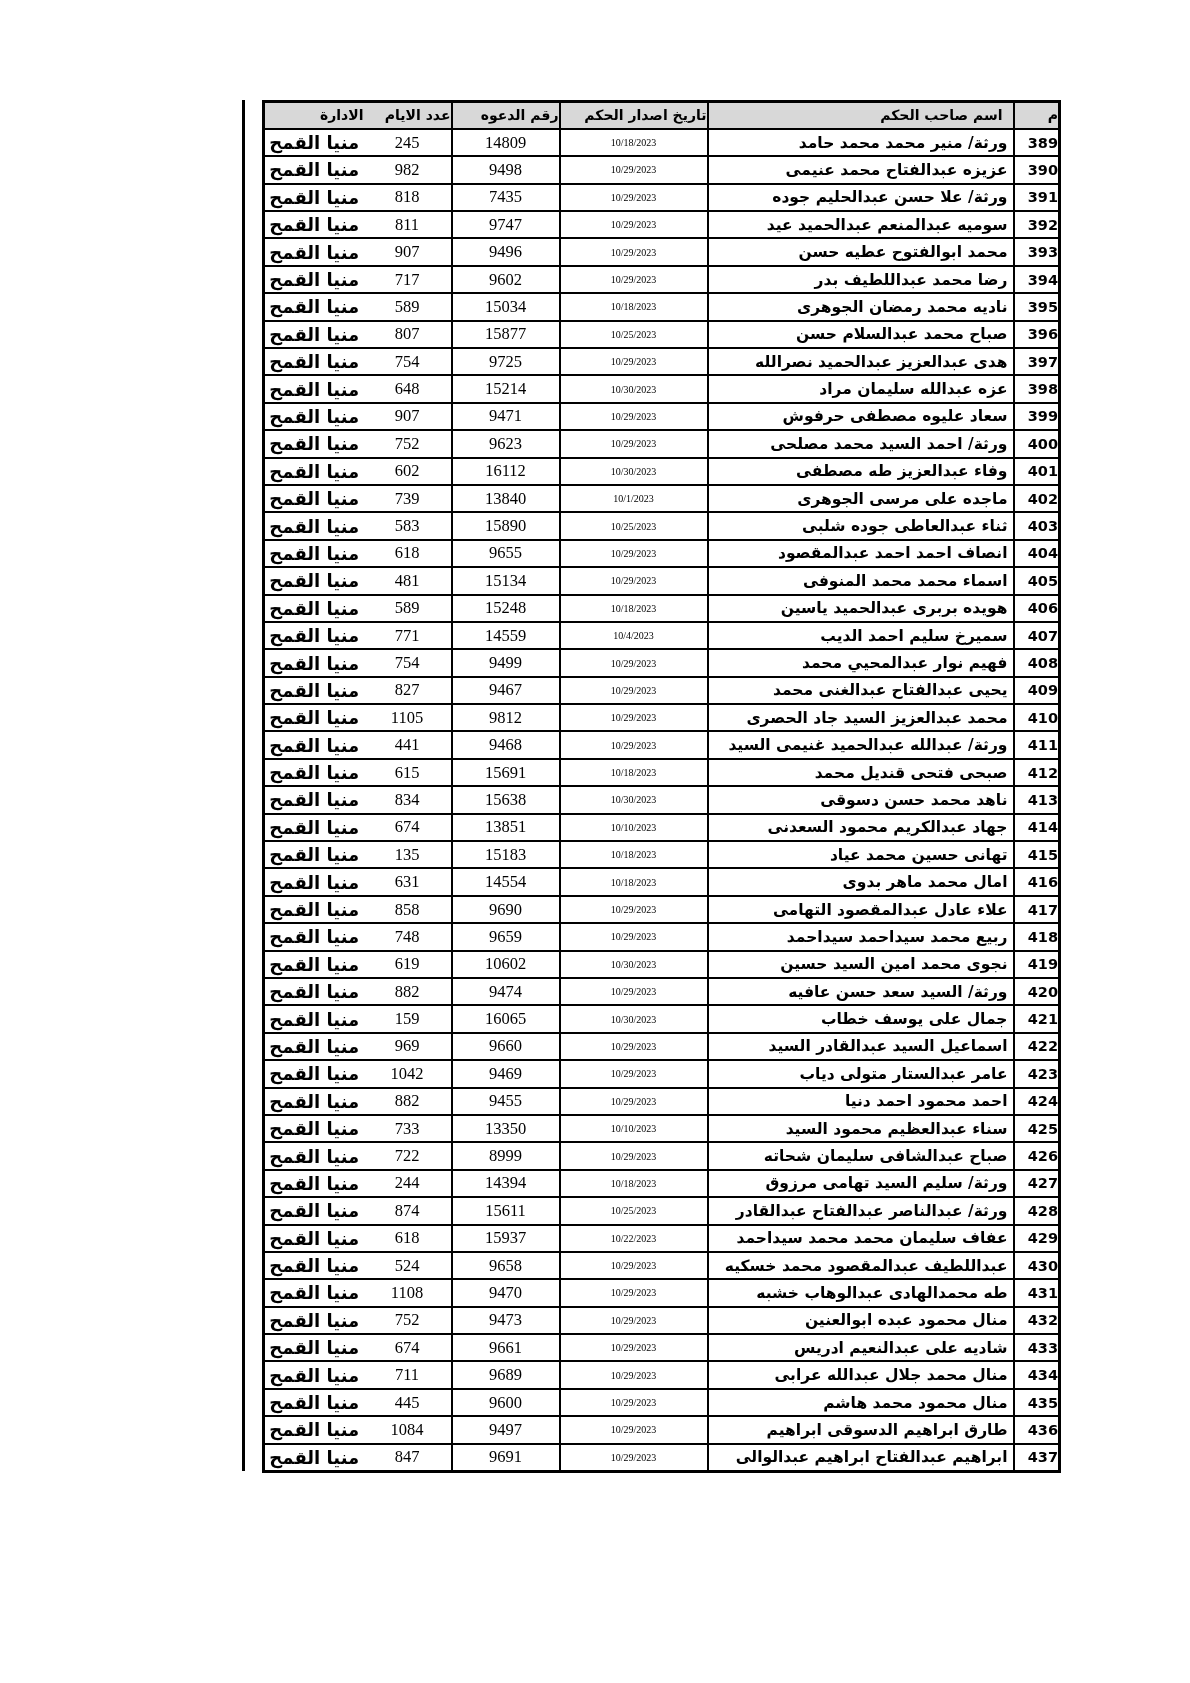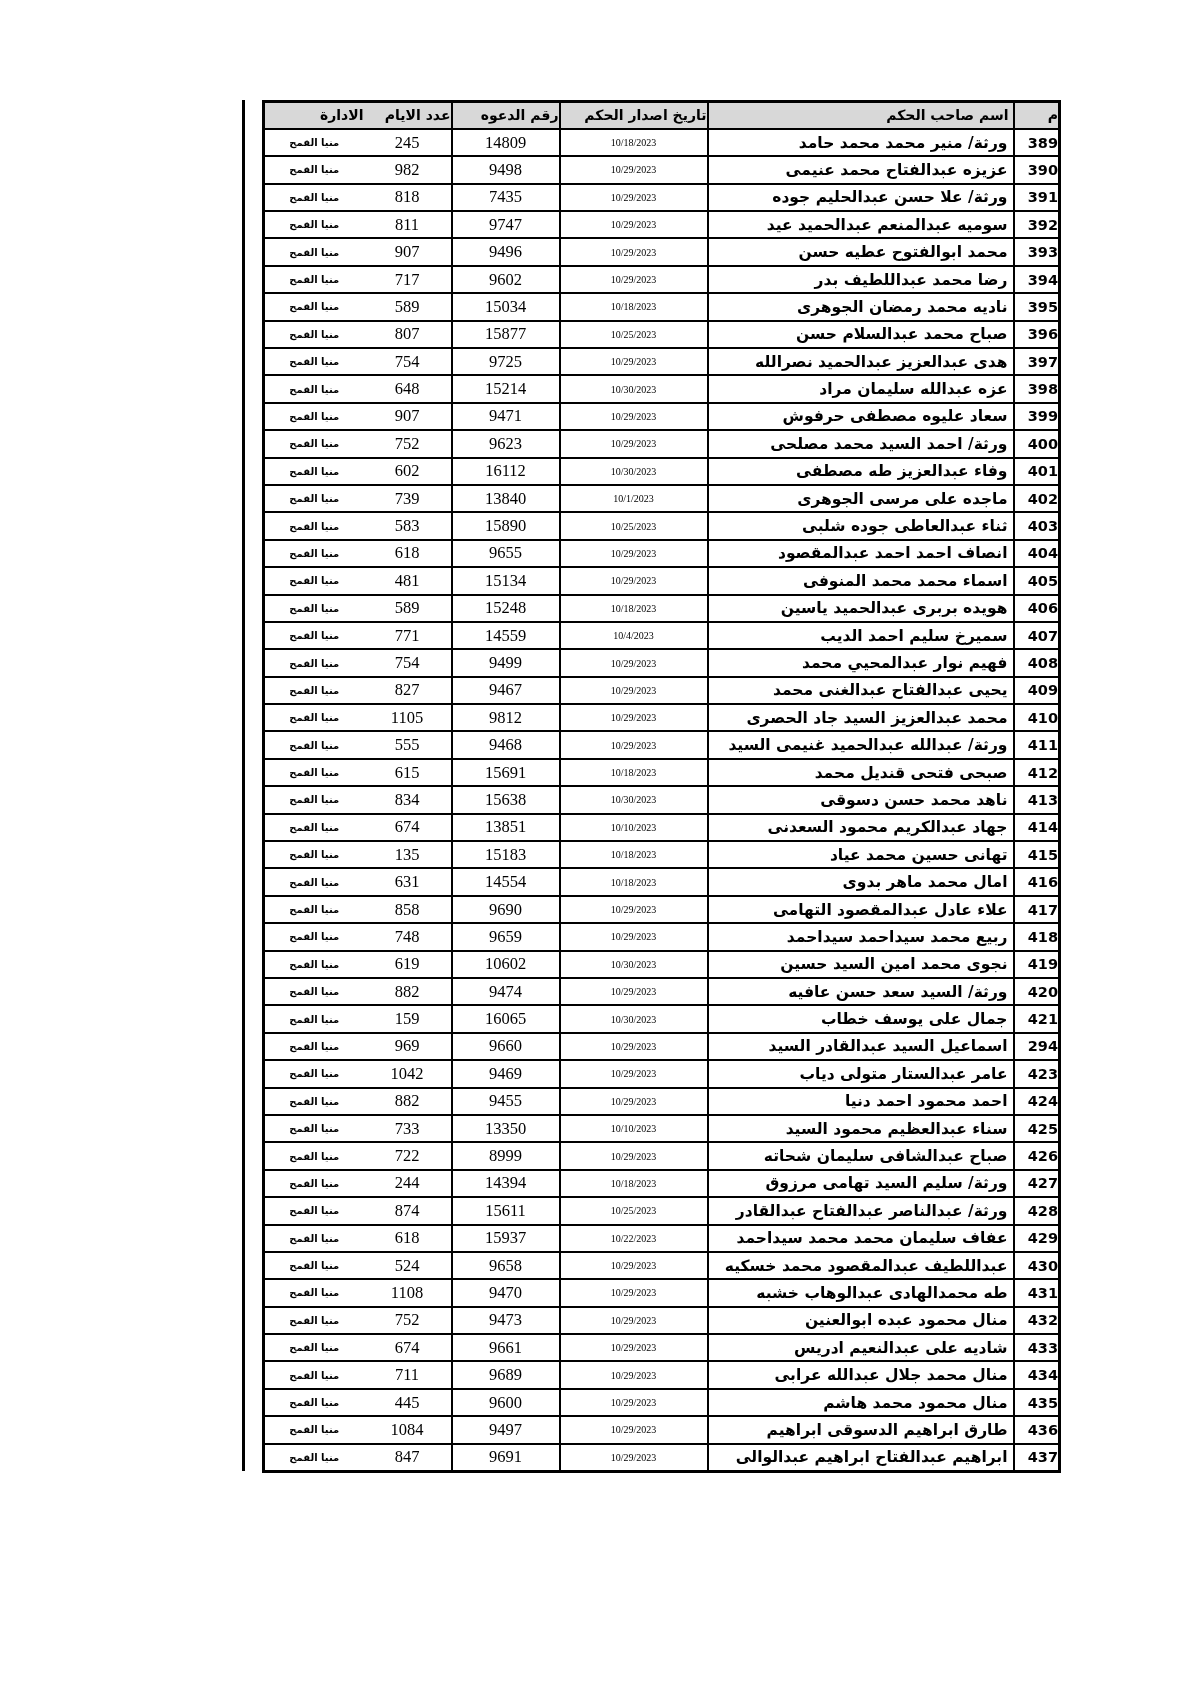--- a/index.html
+++ b/index.html
@@ -16,30 +16,30 @@
     border:3px solid #000;
   }
   col.c-no{width:46px;}  col.c-name{width:306px;} col.c-date{width:148px;}
   col.c-case{width:108px;} col.c-days{width:88px;} col.c-admin{width:100px;}
 
   tr{height:27.4px;}
   th,td{border:2.5px solid #000;padding:0;overflow:hidden;white-space:nowrap;vertical-align:middle;}
 
   thead th{background:#d8d8d8;font-weight:bold;font-size:14px;text-align:right;
            font-family:"DejaVu Sans",sans-serif;}
-  thead th.col-name{text-align:right;padding-right:4px;}
+  thead th.col-name{text-align:right;padding-right:10px;}
 
   td.col-no{font-weight:bold;font-size:14.5px;text-align:left;padding-left:14px;
             font-family:"DejaVu Sans",sans-serif;}
   td.col-name{font-weight:bold;font-size:15.5px;padding-right:5px;
               font-family:"DejaVu Sans",sans-serif;}
   td.col-date{font-family:"Liberation Serif",serif;font-size:10px;text-align:center;direction:ltr;}
   td.col-case,td.col-days{font-family:"Liberation Serif",serif;font-size:16.5px;
               text-align:center;direction:ltr;}
-  td.col-admin{font-weight:bold;font-size:10px;text-align:center;
+  td.col-admin{font-weight:bold;font-size:18px;text-align:center;
                font-family:"DejaVu Sans",sans-serif;}
 
   
   th.col-admin,td.col-admin{border-right-style:hidden;}
 </style>
 </head>
 <body>
 
 <div class="page">
   <div class="vrule"></div>
@@ -238,21 +238,21 @@
           <td class="col-date">10/29/2023</td>
           <td class="col-case">9812</td>
           <td class="col-days">1105</td>
           <td class="col-admin">منيا القمح</td>
         </tr>
         <tr>
           <td class="col-no">411</td>
           <td class="col-name">ورثة/ عبدالله عبدالحميد غنيمى السيد</td>
           <td class="col-date">10/29/2023</td>
           <td class="col-case">9468</td>
-          <td class="col-days">555</td>
+          <td class="col-days">441</td>
           <td class="col-admin">منيا القمح</td>
         </tr>
         <tr>
           <td class="col-no">412</td>
           <td class="col-name">صبحى فتحى قنديل محمد</td>
           <td class="col-date">10/18/2023</td>
           <td class="col-case">15691</td>
           <td class="col-days">615</td>
           <td class="col-admin">منيا القمح</td>
         </tr>
@@ -322,21 +322,21 @@
         </tr>
         <tr>
           <td class="col-no">421</td>
           <td class="col-name">جمال على يوسف خطاب</td>
           <td class="col-date">10/30/2023</td>
           <td class="col-case">16065</td>
           <td class="col-days">159</td>
           <td class="col-admin">منيا القمح</td>
         </tr>
         <tr>
-          <td class="col-no">294</td>
+          <td class="col-no">422</td>
           <td class="col-name">اسماعيل السيد عبدالقادر السيد</td>
           <td class="col-date">10/29/2023</td>
           <td class="col-case">9660</td>
           <td class="col-days">969</td>
           <td class="col-admin">منيا القمح</td>
         </tr>
         <tr>
           <td class="col-no">423</td>
           <td class="col-name">عامر عبدالستار متولى دياب</td>
           <td class="col-date">10/29/2023</td>

